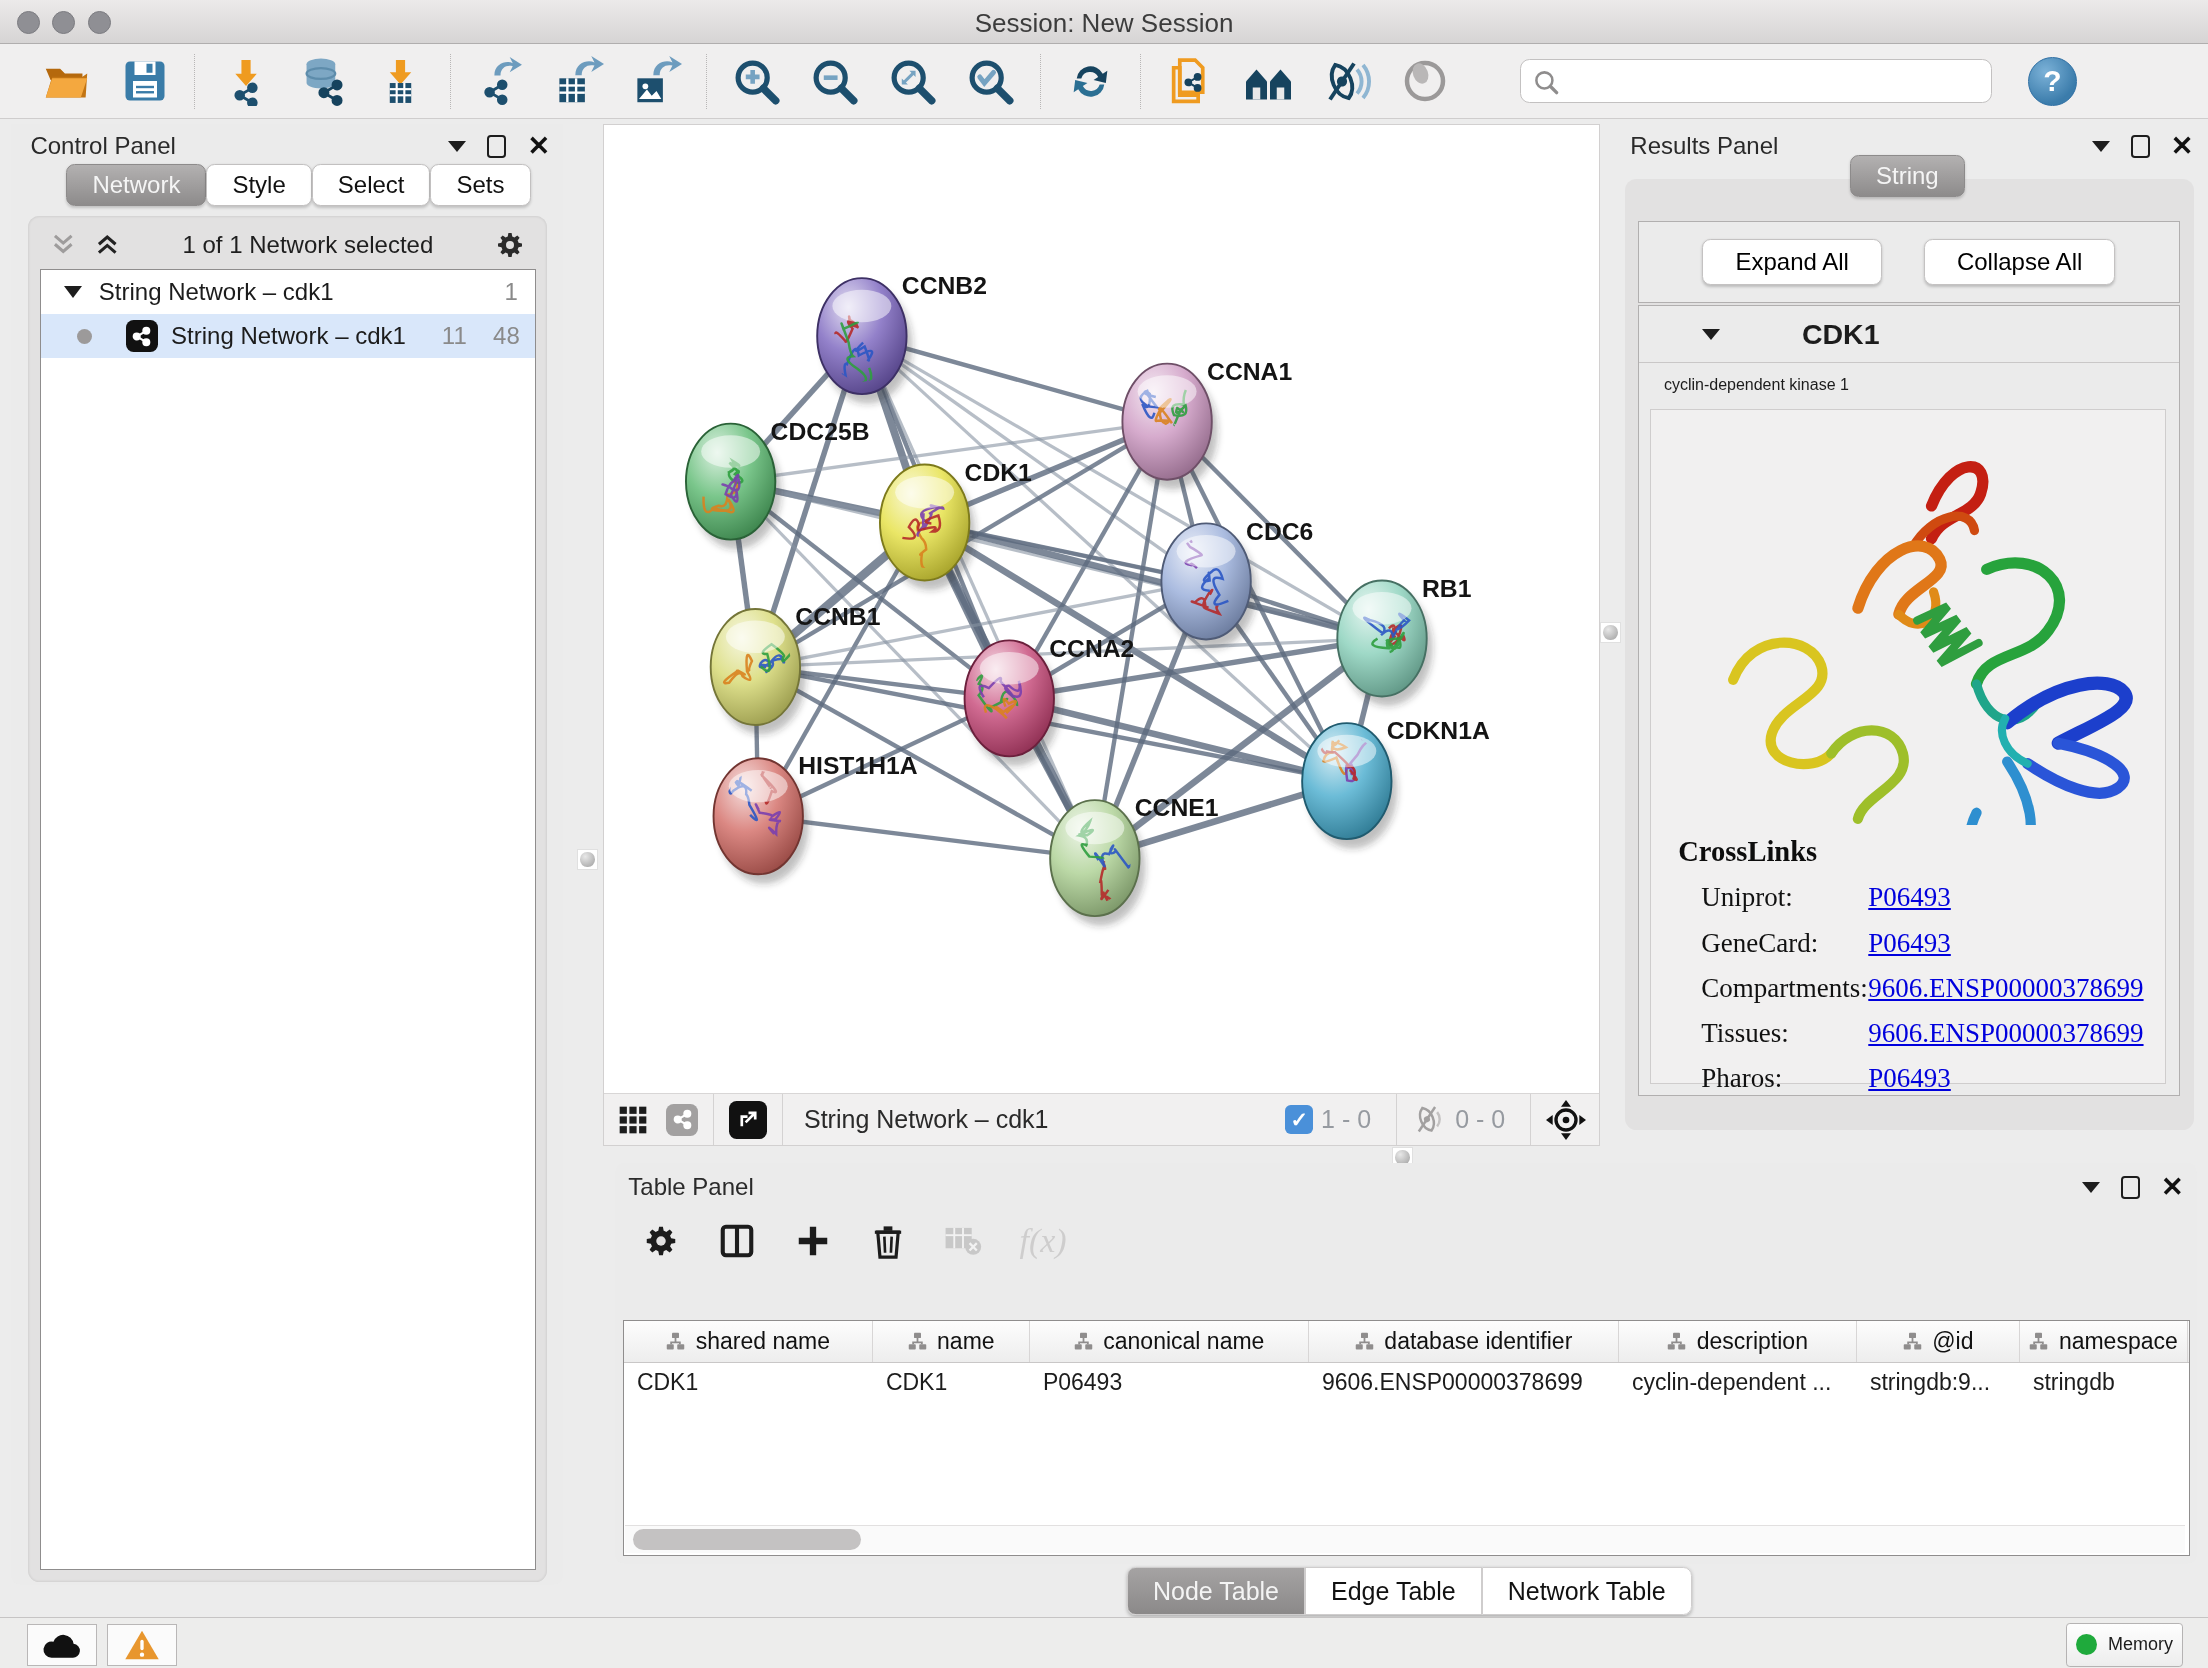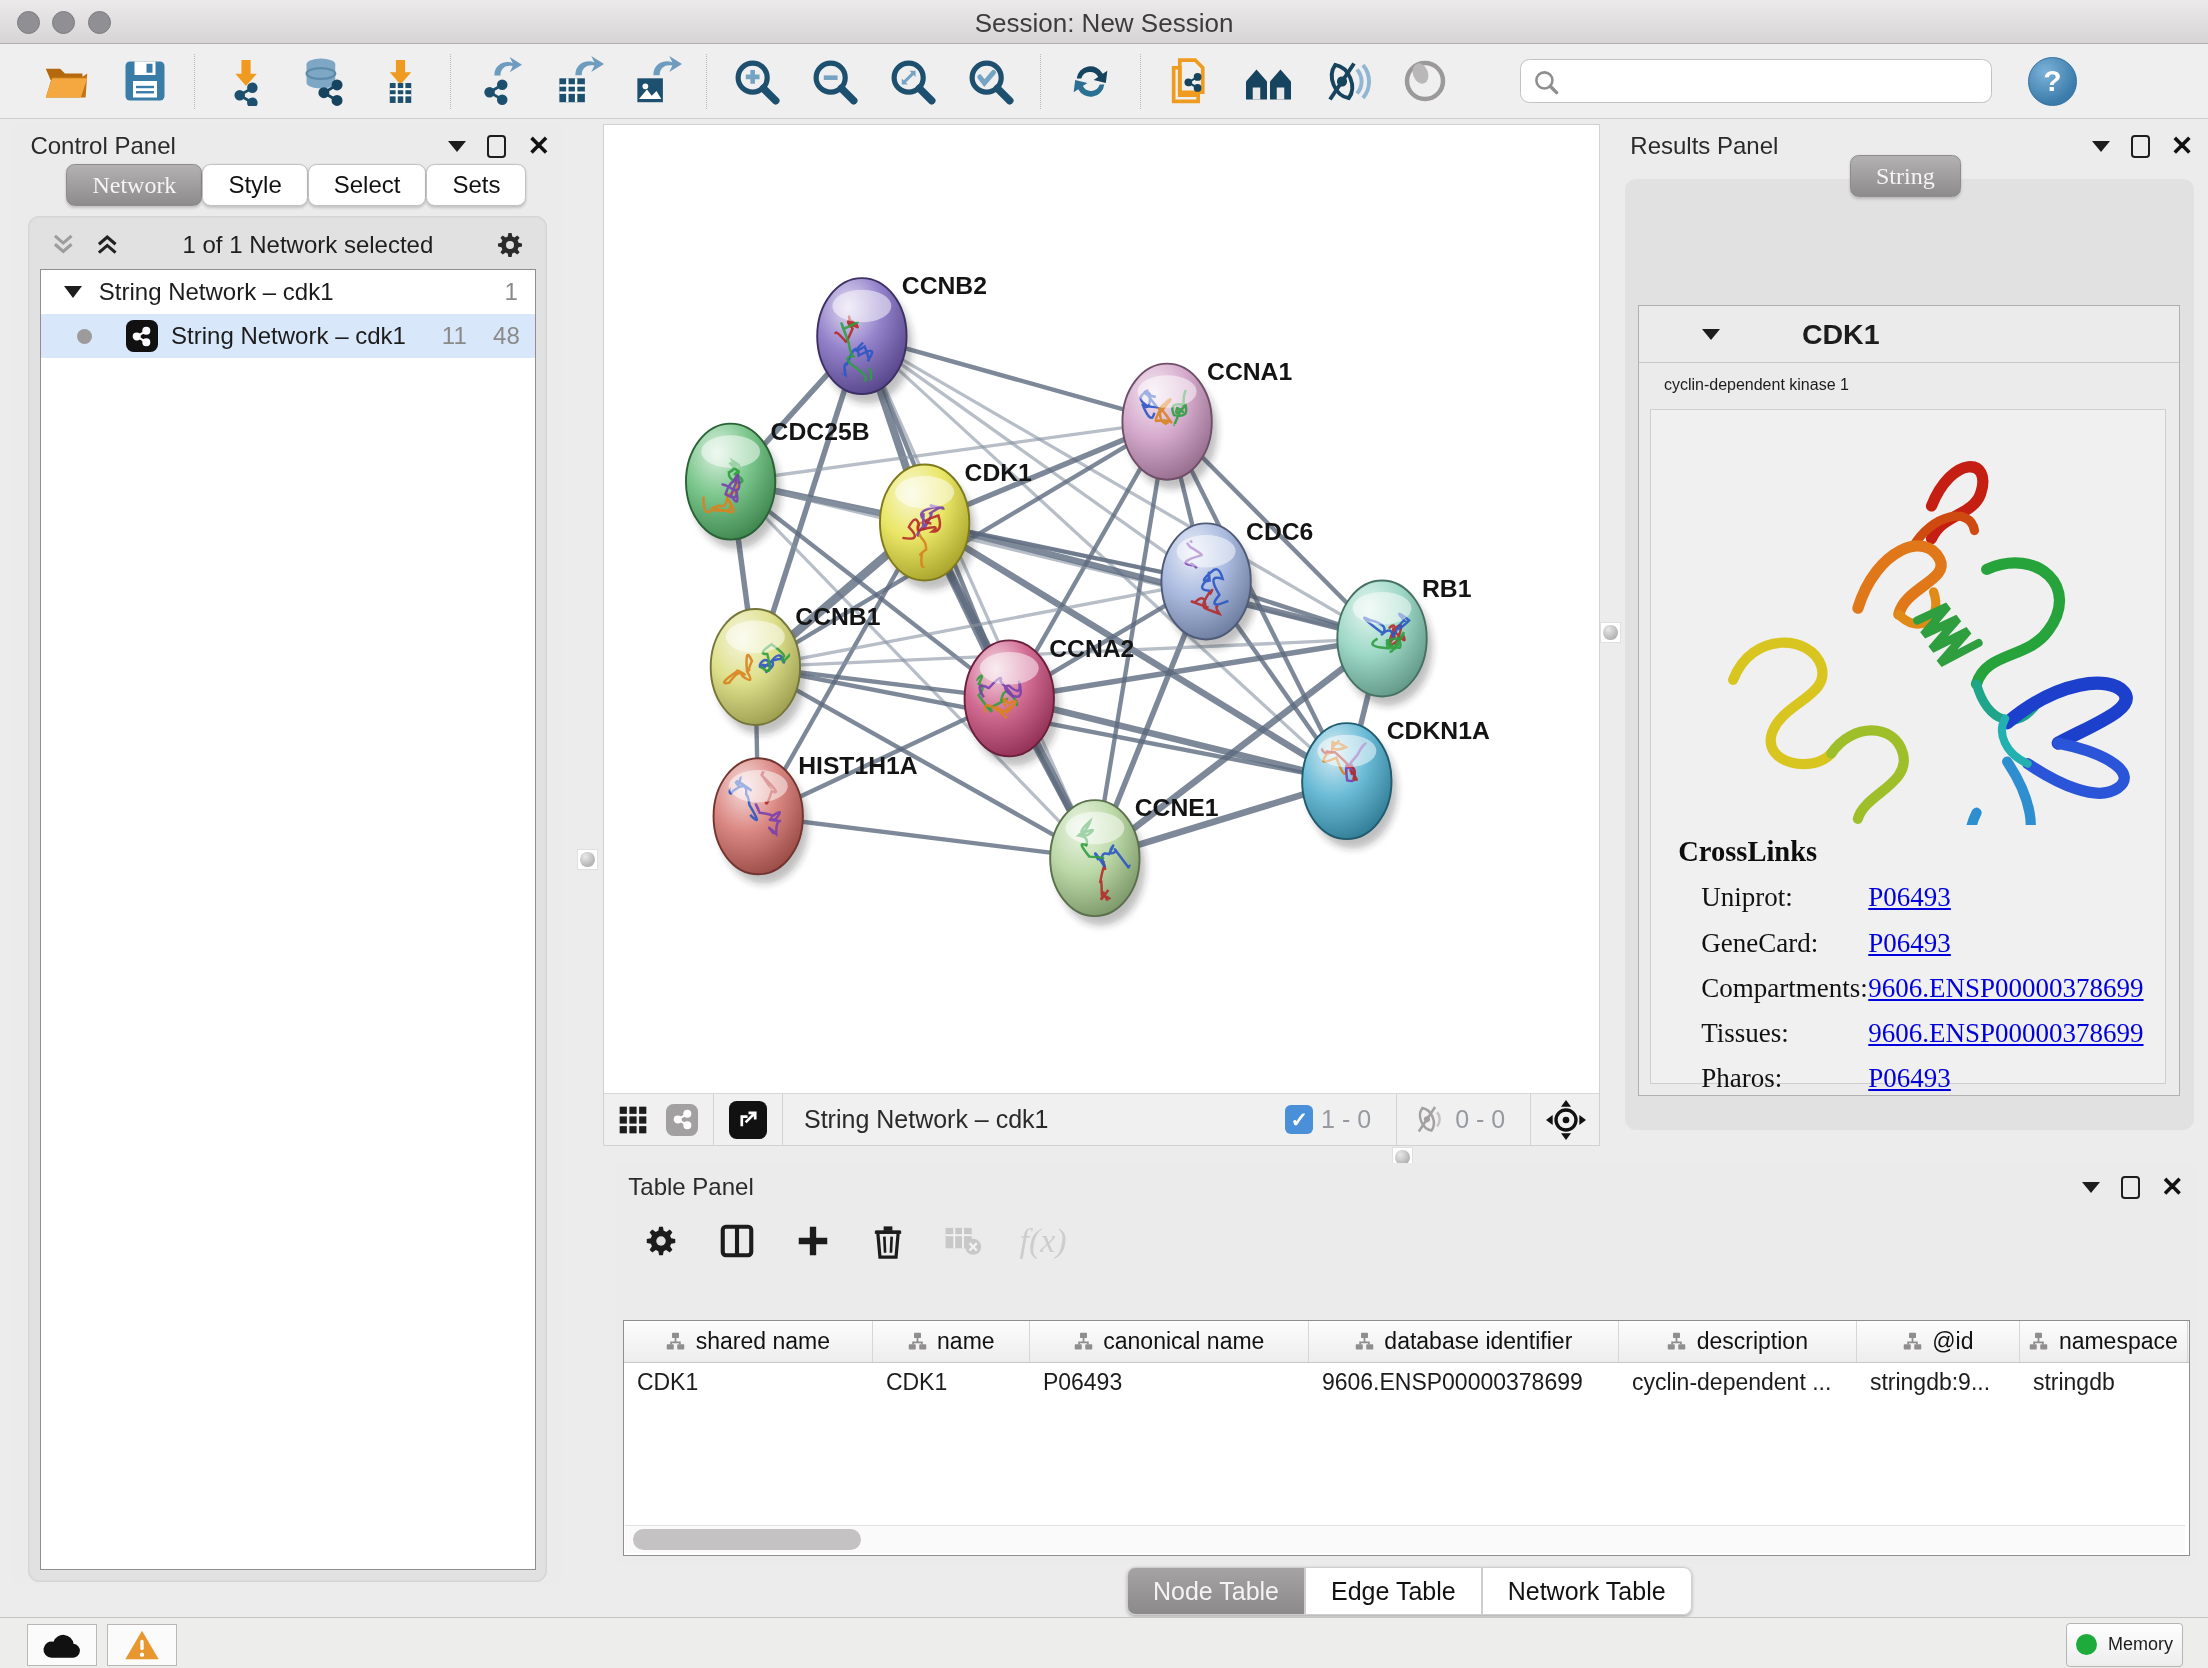--- a/index.html
+++ b/index.html
@@ -33,21 +33,21 @@
   
   .panel-title { font-size:24px; color:#2a2a2a; }
   .panel-icons { position:absolute; display:flex; align-items:center; gap:21px; }
   .tri-down { width:0; height:0; border-left:9.5px solid transparent; border-right:9.5px solid transparent;
     border-top:11.4px solid #1d1d1d; cursor:pointer; }
   .float-ico { width:19px; height:23px; border:2.9px solid #1d1d1d; border-radius:3.8px; cursor:pointer; }
   .close-ico { font-size:27px; font-weight:900; color:#111; line-height:23px; cursor:pointer; }
 
   .tab-btn { height:42px; padding:0 25px; font-size:24px; background:#fff; color:#111;
     border:1px solid #c2c0c0; border-radius:8.6px; box-shadow:0 1.9px 2.9px rgba(0,0,0,.18); cursor:pointer; }
-  .tab-btn.sel { background:linear-gradient(#b3b1b1,#8d8b8b); color:#f5f5f5; border-color:#8d8b8b;font-family:Liberation Serif, serif; }
+  .tab-btn.sel { background:linear-gradient(#b3b1b1,#8d8b8b); color:#f5f5f5; border-color:#8d8b8b; }
 
   
   .control-panel { position:absolute; left:11.4px; top:124px; width:552px; height:1461px;
     background:#ebebeb; border-radius:0 0 9.5px 9.5px; }
   .cp-tabs { position:absolute; left:55px; top:40px; display:flex; }
   .cp-inner { position:absolute; left:17px; top:92px; width:519px; height:1366px;
     background:#e2e1e1; border-radius:11.4px; box-shadow:inset 0 0 2.9px rgba(0,0,0,.15); }
   .cp-toolbar { position:absolute; left:0; top:7.6px; width:100%; height:42px; display:flex; align-items:center; padding:0 21px; }
   .cp-status { flex:1; text-align:center; font-size:24px; color:#1e1e1e; }
   .tree-box { position:absolute; left:11.4px; top:53px; width:496px; height:1301px;
@@ -727,20 +727,26 @@
   <div style="position:relative; height:38px;">
     <span class="panel-title" style="position:absolute; left:13.3px; top:7.6px;text-align:center;">Results Panel</span>
     <div class="panel-icons" style="right:7.6px; top:11.4px;">
       <span class="tri-down"></span>
       <span class="float-ico"></span>
       <span class="close-ico">✕</span>
     </div>
   </div>
   <button class="tab-btn sel rp-tab">String</button>
   <div class="rp-inner">
+    <div class="rp-box" style="top:42px; height:82px;">
+      <div class="rp-buttons">
+        <button class="rp-btn">Expand All</button>
+        <button class="rp-btn">Collapse All</button>
+      </div>
+    </div>
     <div class="rp-box" style="top:126px; height:791px;">
       <div class="sec-head">
         <span class="tri-down" style="margin-left:63px;"></span>
         <span class="sec-title">CDK1</span>
       </div>
       <div class="sec-desc">cyclin-dependent kinase 1</div>
       <div class="img-box">
         <svg id="ribbon" width="514" height="409" viewBox="0 0 470 400" style="margin:5.7px auto 0">
             <path d="M258 88 C278 38 318 40 306 76 C298 98 268 96 258 120" fill="none" stroke="#c41f12" stroke-width="11" stroke-linecap="round"></path>
             <path d="M240 128 C258 96 296 88 300 112" fill="none" stroke="#cf4a10" stroke-width="9" stroke-linecap="round"></path>

